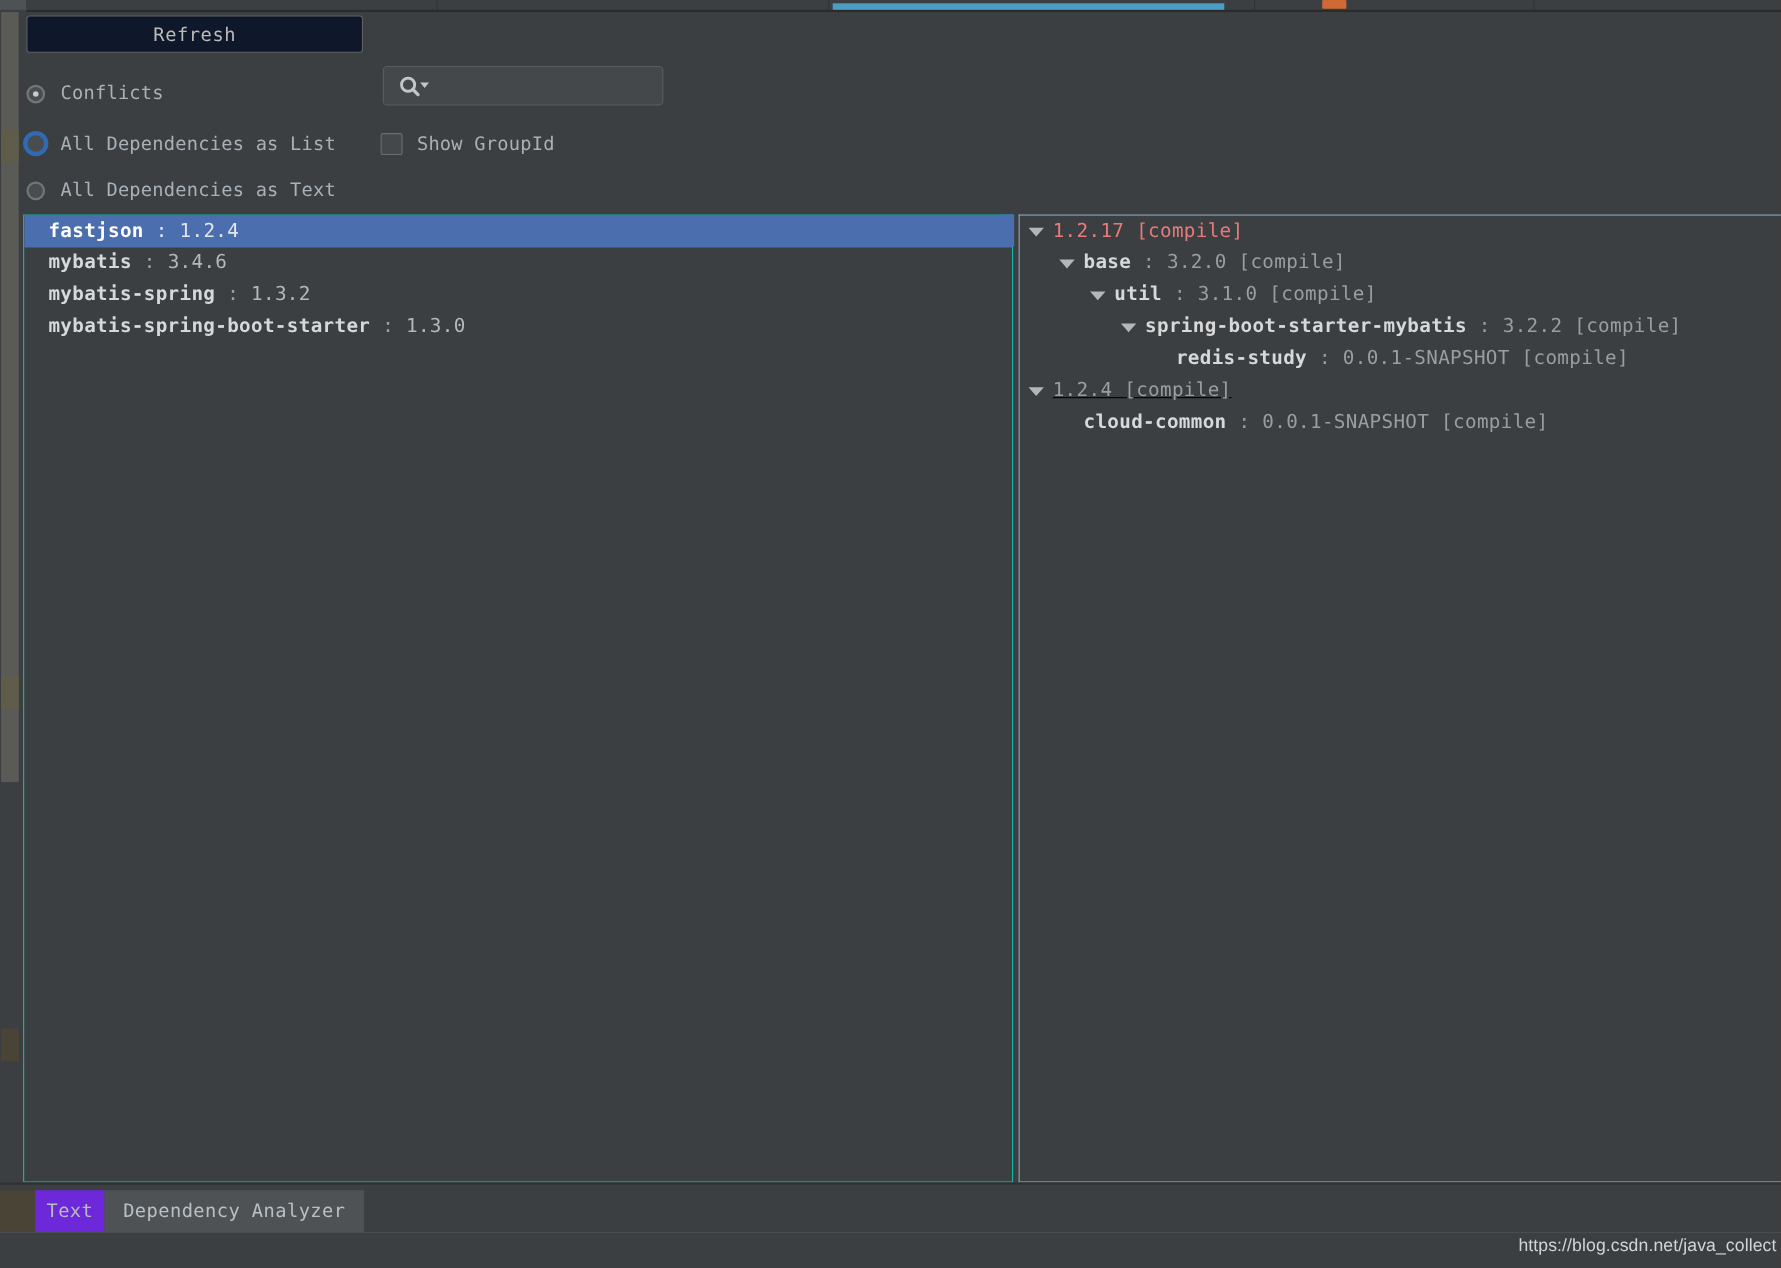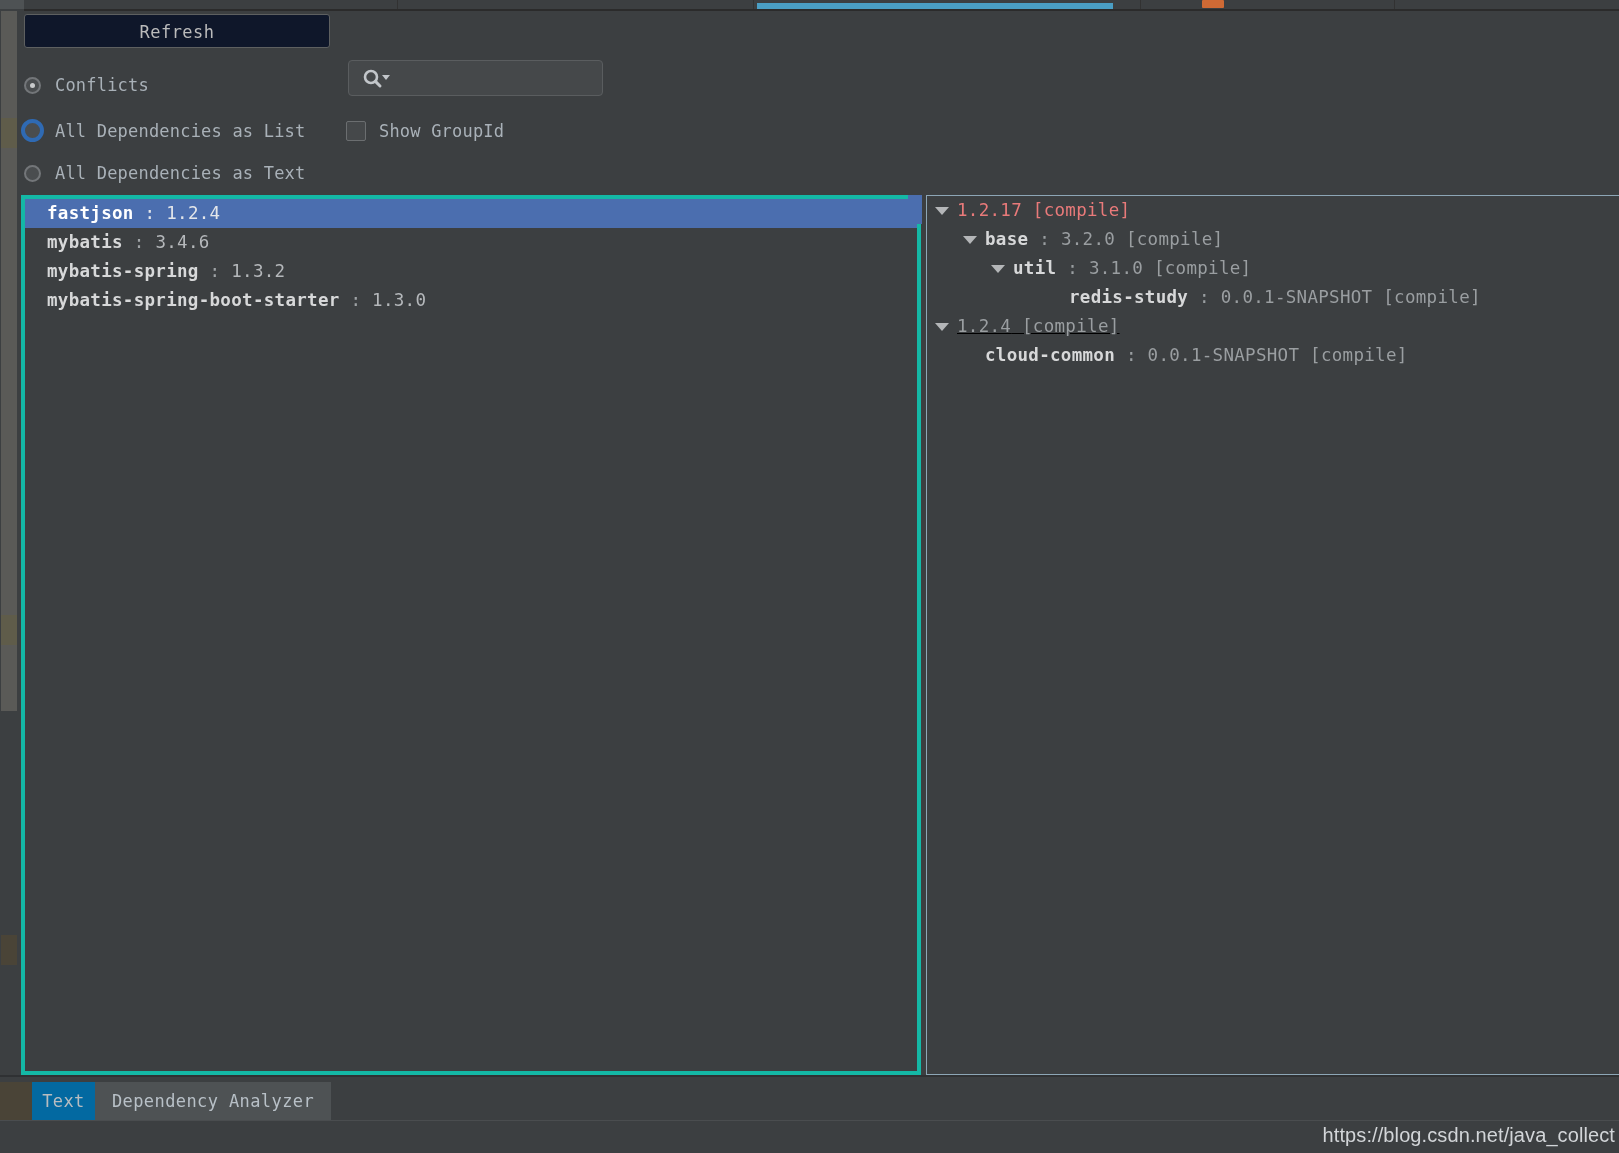--- a/index.html
+++ b/index.html
@@ -179,21 +179,21 @@
     font-size: 15px;
     line-height: 20px;
   }
 
   
   .list-panel {
     position: absolute;
     left: 3px; top: 184px;
     width: 900px; height: 880px;
     background: #3c3f41;
-    border: 4px solid #14b8a6;
+    border: 1px solid #14b8a6;
     box-sizing: border-box;
     overflow: hidden;
   }
   .list-row {
     position: relative;
     height: 29px;
     line-height: 29px;
     padding-left: 22px;
     white-space: nowrap;
     font-size: 17.5px;
@@ -269,21 +269,21 @@
     height: 38px;
     line-height: 38px;
     font-size: 17px;
     letter-spacing: 0.4px;
     color: #a9b1b8;
     text-align: center;
     box-sizing: border-box;
   }
   .tab-text {
     left: 32px; width: 63px;
-    background: #0369a1;
+    background: #6d28d9;
     color: #b7bcc0;
   }
   .tab-dep {
     left: 95px; width: 236px;
     background: #4e5254;
     color: #b8c0c7;
   }
   .tab-filler {
     left: 335px; width: 1284px;
     background: #3c3f41;
@@ -291,21 +291,21 @@
   .bottom-bar .strip-left {
     position: absolute;
     left: 0; top: 7px;
     width: 32px; height: 38px;
     background: #4a4437;
   }
   .watermark {
     position: absolute;
     right: 4px; top: 49px;
     font-family: "Liberation Sans", sans-serif;
-    font-size: 20px;
+    font-size: 16px;
     color: #d2d5d8;
     letter-spacing: 0.1px;
     white-space: nowrap;
   }
   .wm-line {
     position: absolute;
     left: 0; top: 45px;
     width: 1619px; height: 1px;
     background: #4a4d4f;
   }
@@ -388,20 +388,24 @@
           </div>
           <div class="tree-row">
             <div class="twisty" style="left: 36px;"></div>
             <div class="tree-text" style="left: 58px;"><span class="tname">base</span> <span class="scope">:</span> <span class="scope">3.2.0</span> <span class="scope">[compile]</span></div>
           </div>
           <div class="tree-row">
             <div class="twisty" style="left: 64px;"></div>
             <div class="tree-text" style="left: 86px;"><span class="tname">util</span> <span class="scope">:</span> <span class="scope">3.1.0</span> <span class="scope">[compile]</span></div>
           </div>
           <div class="tree-row">
+            <div class="twisty" style="left: 92px;"></div>
+            <div class="tree-text" style="left: 114px;"><span class="tname">spring-boot-starter-mybatis</span> <span class="scope">:</span> <span class="scope">3.2.2</span> <span class="scope">[compile]</span></div>
+          </div>
+          <div class="tree-row">
             <div class="tree-text" style="left: 142px;"><span class="tname">redis-study</span> <span class="scope">:</span> <span class="scope">0.0.1-SNAPSHOT</span> <span class="scope">[compile]</span></div>
           </div>
           <div class="tree-row">
             <div class="twisty" style="left: 8px;"></div>
             <div class="tree-text" style="left: 30px; text-decoration: underline;"><span class="scope">1.2.4</span> <span class="scope">[compile]</span></div>
           </div>
           <div class="tree-row">
             <div class="tree-text" style="left: 58px;"><span class="tname">cloud-common</span> <span class="scope">:</span> <span class="scope">0.0.1-SNAPSHOT</span> <span class="scope">[compile]</span></div>
           </div>
         </div>

